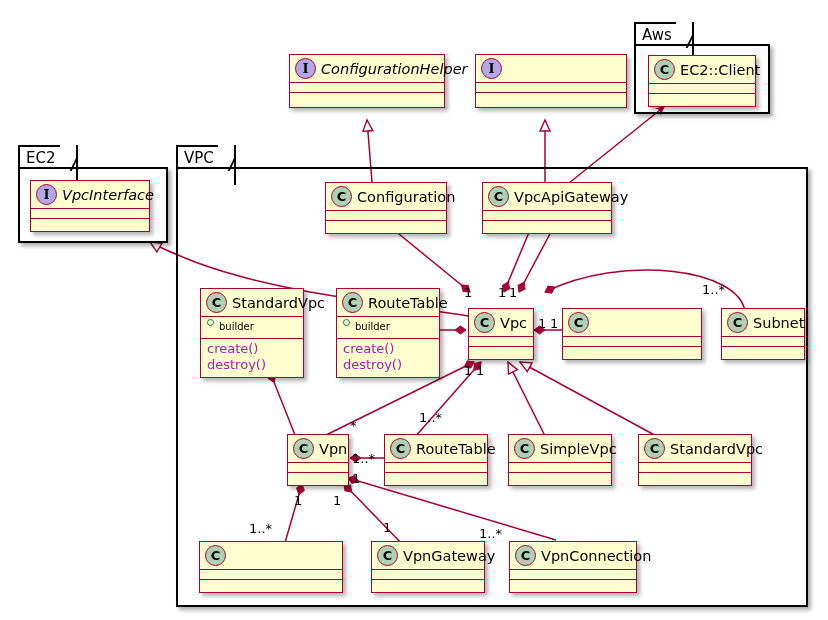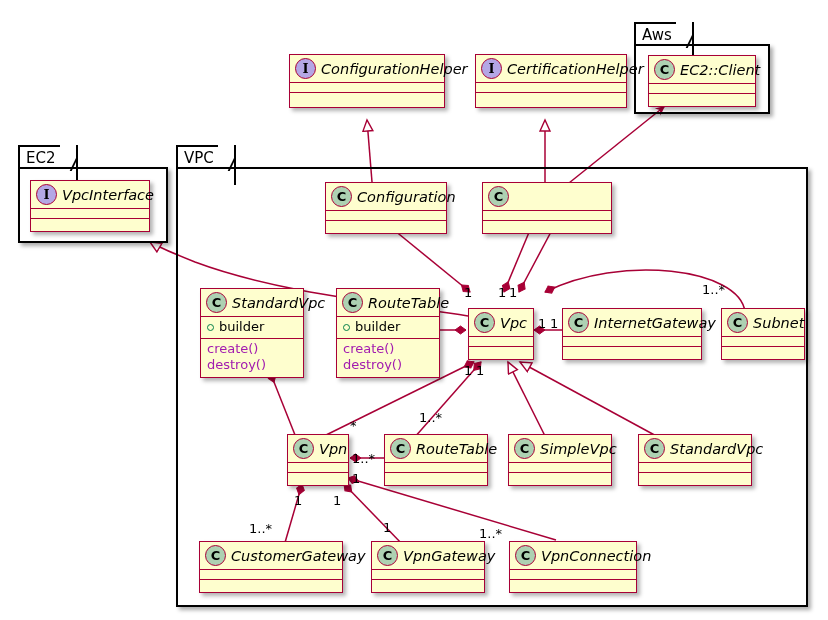--- a/index.html
+++ b/index.html
@@ -21,27 +21,27 @@
   .pkg-tab .cut:before{content:"";position:absolute;left:-14px;top:-2px;
       width:30px;height:30px;background:#fff;border-right:2px solid #000;
       transform:skewX(-26deg);}
 
   
   .cls{position:absolute;box-sizing:border-box;
        background:#FEFECE;border:1.5px solid #A80036;
        box-shadow:3px 3px 4px rgba(0,0,0,.30);}
   .cls-hdr{display:flex;align-items:center;gap:5px;
            padding:3px 7px 3px 5px;white-space:nowrap;}
-  .cls-name{font-size:14.5px;color:#000;line-height:18px;font-style:italic;}
+  .cls-name{font-size:14.5px;color:#000;line-height:18px;}
   .cls .italic{font-style:italic;}
   .cls-sep{height:0;border-top:1.5px solid #A80036;}
   .cls-sec{padding:2px 6px 3px 6px;min-height:9px;}
   .cls-sec.empty{height:9px;padding:0;}
-  .member{font-size:13px;color:#000;line-height:16px;white-space:nowrap;
-          display:flex;align-items:center;gap:5px;}
+  .member{font-size:10px;color:#000;line-height:16px;white-space:nowrap;
+          display:flex;gap:5px;}
   .method{font-size:13px;color:#a21caf;line-height:16px;white-space:nowrap;}
 
   
   .stereo{width:19px;height:19px;border-radius:50%;flex:0 0 19px;
           display:flex;align-items:center;justify-content:center;
           font-size:13px;font-weight:bold;line-height:1;}
   .stereo.cls-ico{background:#ADD1B2;border:1.5px solid #A80036;color:#000;}
   .stereo.iface-ico{background:#B4A7E5;border:1.5px solid #A80036;color:#000;
                     font-family:"DejaVu Serif","Liberation Serif",serif;}
 
@@ -144,21 +144,20 @@
     </div>
     <div class="cls-sep"></div>
     <div class="cls-sec empty"></div>
     <div class="cls-sep"></div>
     <div class="cls-sec empty"></div>
   </div>
 
   <div class="cls" style="left:475px;top:54px;width:152px;height:54px;">
     <div class="cls-hdr">
       <span class="stereo iface-ico">I</span>
-      <span class="cls-name italic">CertificationHelper</span>
     </div>
     <div class="cls-sep"></div>
     <div class="cls-sec empty"></div>
     <div class="cls-sep"></div>
     <div class="cls-sec empty"></div>
   </div>
 
   <div class="cls" style="left:648px;top:55px;width:108px;height:52px;">
     <div class="cls-hdr">
       <span class="stereo cls-ico">C</span>
@@ -188,20 +187,21 @@
     </div>
     <div class="cls-sep"></div>
     <div class="cls-sec empty"></div>
     <div class="cls-sep"></div>
     <div class="cls-sec empty"></div>
   </div>
 
   <div class="cls" style="left:482px;top:182px;width:130px;height:52px;">
     <div class="cls-hdr">
       <span class="stereo cls-ico">C</span>
+      <span class="cls-name">VpcApiGateway</span>
     </div>
     <div class="cls-sep"></div>
     <div class="cls-sec empty"></div>
     <div class="cls-sep"></div>
     <div class="cls-sec empty"></div>
   </div>
 
   <div class="cls" style="left:200px;top:288px;width:104px;height:90px;">
     <div class="cls-hdr">
       <span class="stereo cls-ico">C</span>
@@ -247,21 +247,20 @@
     </div>
     <div class="cls-sep"></div>
     <div class="cls-sec empty"></div>
     <div class="cls-sep"></div>
     <div class="cls-sec empty"></div>
   </div>
 
   <div class="cls" style="left:562px;top:308px;width:140px;height:52px;">
     <div class="cls-hdr">
       <span class="stereo cls-ico">C</span>
-      <span class="cls-name">InternetGateway</span>
     </div>
     <div class="cls-sep"></div>
     <div class="cls-sec empty"></div>
     <div class="cls-sep"></div>
     <div class="cls-sec empty"></div>
   </div>
 
   <div class="cls" style="left:721px;top:308px;width:84px;height:52px;">
     <div class="cls-hdr">
       <span class="stereo cls-ico">C</span>
@@ -313,21 +312,20 @@
     </div>
     <div class="cls-sep"></div>
     <div class="cls-sec empty"></div>
     <div class="cls-sep"></div>
     <div class="cls-sec empty"></div>
   </div>
 
   <div class="cls" style="left:199px;top:541px;width:144px;height:52px;">
     <div class="cls-hdr">
       <span class="stereo cls-ico">C</span>
-      <span class="cls-name">CustomerGateway</span>
     </div>
     <div class="cls-sep"></div>
     <div class="cls-sec empty"></div>
     <div class="cls-sep"></div>
     <div class="cls-sec empty"></div>
   </div>
 
   <div class="cls" style="left:371px;top:541px;width:114px;height:52px;">
     <div class="cls-hdr">
       <span class="stereo cls-ico">C</span>

